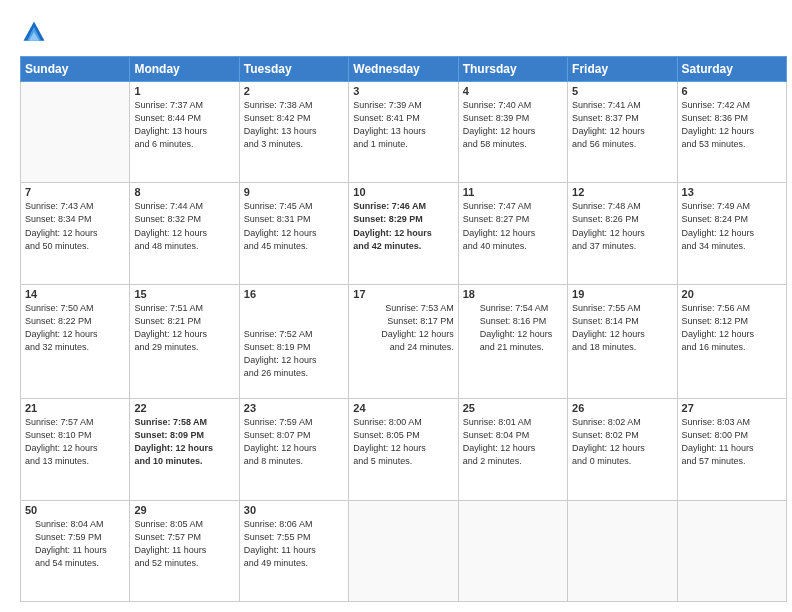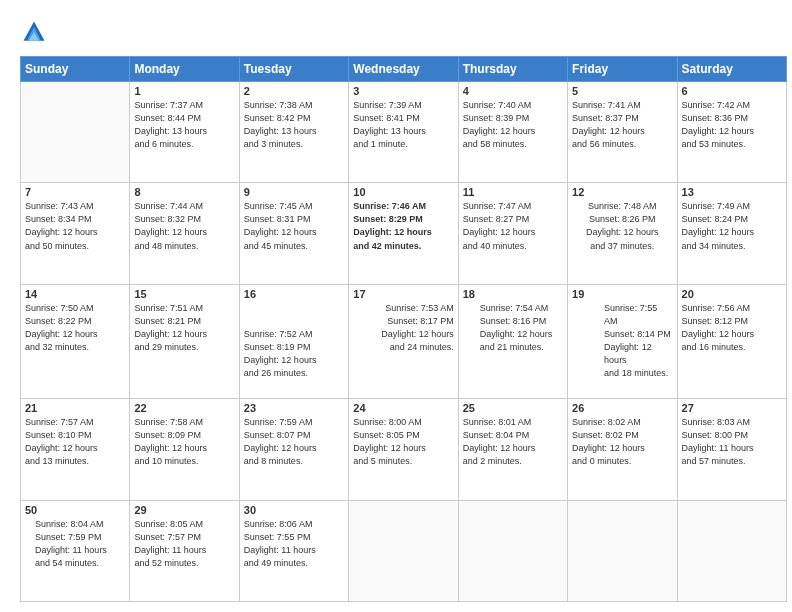--- a/index.html
+++ b/index.html
@@ -202,21 +202,21 @@
           </td>
           <td>
             <span class="day-number">11</span>
             <div class="day-info" style="white-space: pre-line;">Sunrise: 7:47 AM
 Sunset: 8:27 PM
 Daylight: 12 hours
 and 40 minutes.</div>
           </td>
           <td>
             <span class="day-number">12</span>
-            <div class="day-info" style="white-space: pre-line; text-align: center;">Sunrise: 7:48 AM
+            <div class="day-info" style="white-space: pre-line;">Sunrise: 7:48 AM
 Sunset: 8:26 PM
 Daylight: 12 hours
 and 37 minutes.</div>
           </td>
           <td>
             <span class="day-number">13</span>
             <div class="day-info" style="white-space: pre-line;">Sunrise: 7:49 AM
 Sunset: 8:24 PM
 Daylight: 12 hours
 and 34 minutes.</div>
@@ -253,21 +253,21 @@
           </td>
           <td>
             <span class="day-number">18</span>
             <div class="day-info" style="white-space: pre-line; margin-left: 17px;">Sunrise: 7:54 AM
 Sunset: 8:16 PM
 Daylight: 12 hours
 and 21 minutes.</div>
           </td>
           <td>
             <span class="day-number">19</span>
-            <div class="day-info" style="white-space: pre-line; margin-left: 32px;">Sunrise: 7:55 AM
+            <div class="day-info" style="white-space: pre-line;">Sunrise: 7:55 AM
 Sunset: 8:14 PM
 Daylight: 12 hours
 and 18 minutes.</div>
           </td>
           <td>
             <span class="day-number">20</span>
             <div class="day-info" style="white-space: pre-line;">Sunrise: 7:56 AM
 Sunset: 8:12 PM
 Daylight: 12 hours
 and 16 minutes.</div>
@@ -276,21 +276,21 @@
         <tr>
           <td>
             <span class="day-number">21</span>
             <div class="day-info" style="white-space: pre-line;">Sunrise: 7:57 AM
 Sunset: 8:10 PM
 Daylight: 12 hours
 and 13 minutes.</div>
           </td>
           <td>
             <span class="day-number">22</span>
-            <div class="day-info" style="white-space: pre-line;">Sunrise: 7:58 AM
+            <div class="day-info" style="white-space: pre-line; font-weight: bold;">Sunrise: 7:58 AM
 Sunset: 8:09 PM
 Daylight: 12 hours
 and 10 minutes.</div>
           </td>
           <td>
             <span class="day-number">23</span>
             <div class="day-info" style="white-space: pre-line;">Sunrise: 7:59 AM
 Sunset: 8:07 PM
 Daylight: 12 hours
 and 8 minutes.</div>

